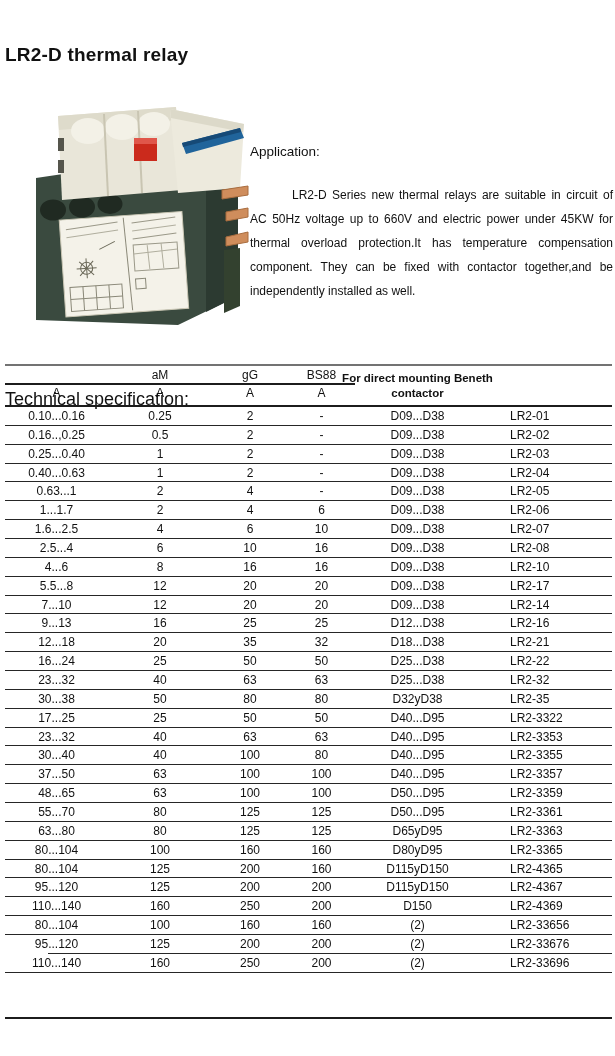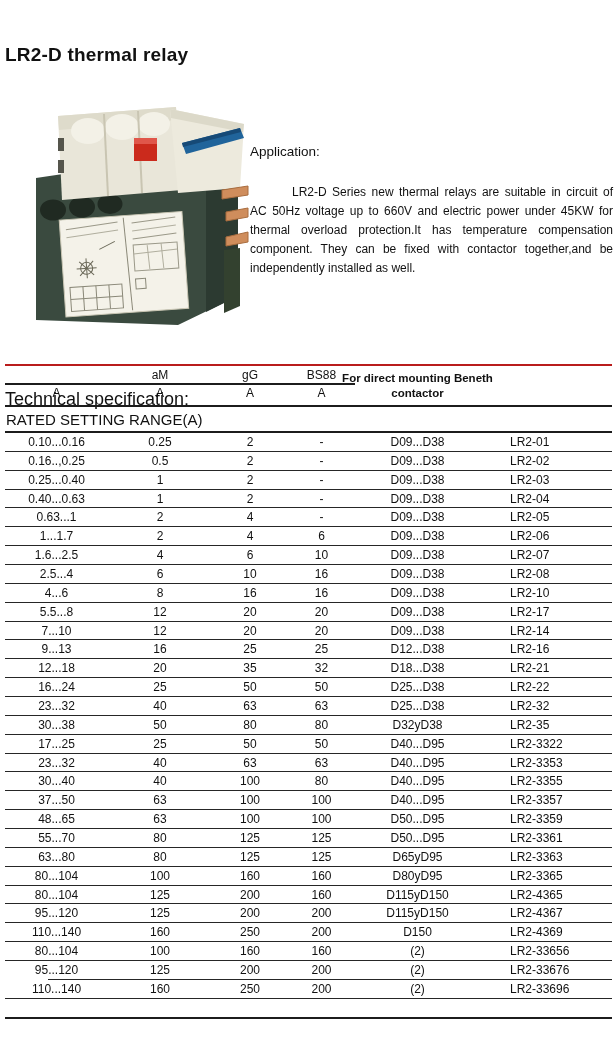--- a/index.html
+++ b/index.html
@@ -11,27 +11,27 @@
   .page-title{
     position:absolute;left:5px;top:31px;font-size:19px;font-weight:bold;
     letter-spacing:0.2px;white-space:nowrap;
   }
   
   .photo{position:absolute;left:30px;top:98px;width:220px;height:235px;}
   
   .app-heading{position:absolute;left:250px;top:144px;font-size:13.5px;}
   .app-body{
     position:absolute;left:250px;top:171px;width:363px;font-size:12px;
-    line-height:19px;text-align:justify;text-indent:42px;
+    line-height:24px;text-align:justify;text-indent:42px;
   }
   
   .spec-heading{position:absolute;left:5px;top:341px;font-size:18px;margin-top:48px;}
   .spec-table{
     position:absolute;left:5px;top:364px;width:607px;
-    border-top:2px solid #b91c1c;font-size:12px;
+    border-top:2px solid #737373;font-size:12px;
   }
   .thead{position:relative;height:39px;border-bottom:2px solid #1c1c1c;}
   .hrow{display:flex;align-items:center;}
   .hrow.top{height:17px;}
   .hrow.bottom{height:20px;}
   .partial-rule{position:absolute;top:17px;left:0;width:350px;height:2px;background:#1c1c1c;}
   .hc{text-align:center;}
   .c1{width:103px;}
   .c2{width:104px;}
   .c3{width:76px;}
@@ -164,21 +164,20 @@
       <div class="hc c1">A</div>
       <div class="hc c2">A</div>
       <div class="hc c3">A</div>
       <div class="hc c4">A</div>
     </div>
     <div class="hspan mounting">
       <div>For direct mounting Beneth</div>
       <div>contactor</div>
     </div>
   </div>
-  <div class="section-label">RATED SETTING RANGE(A)</div>
   <div class="tbody">
       <div class="trow">
     <div class="cell c1">0.10...0.16</div>
     <div class="cell c2">0.25</div>
     <div class="cell c3">2</div>
     <div class="cell c4">-</div>
     <div class="cell c5">D09...D38</div>
     <div class="cell c6">LR2-01</div>
   </div>
       <div class="trow">

